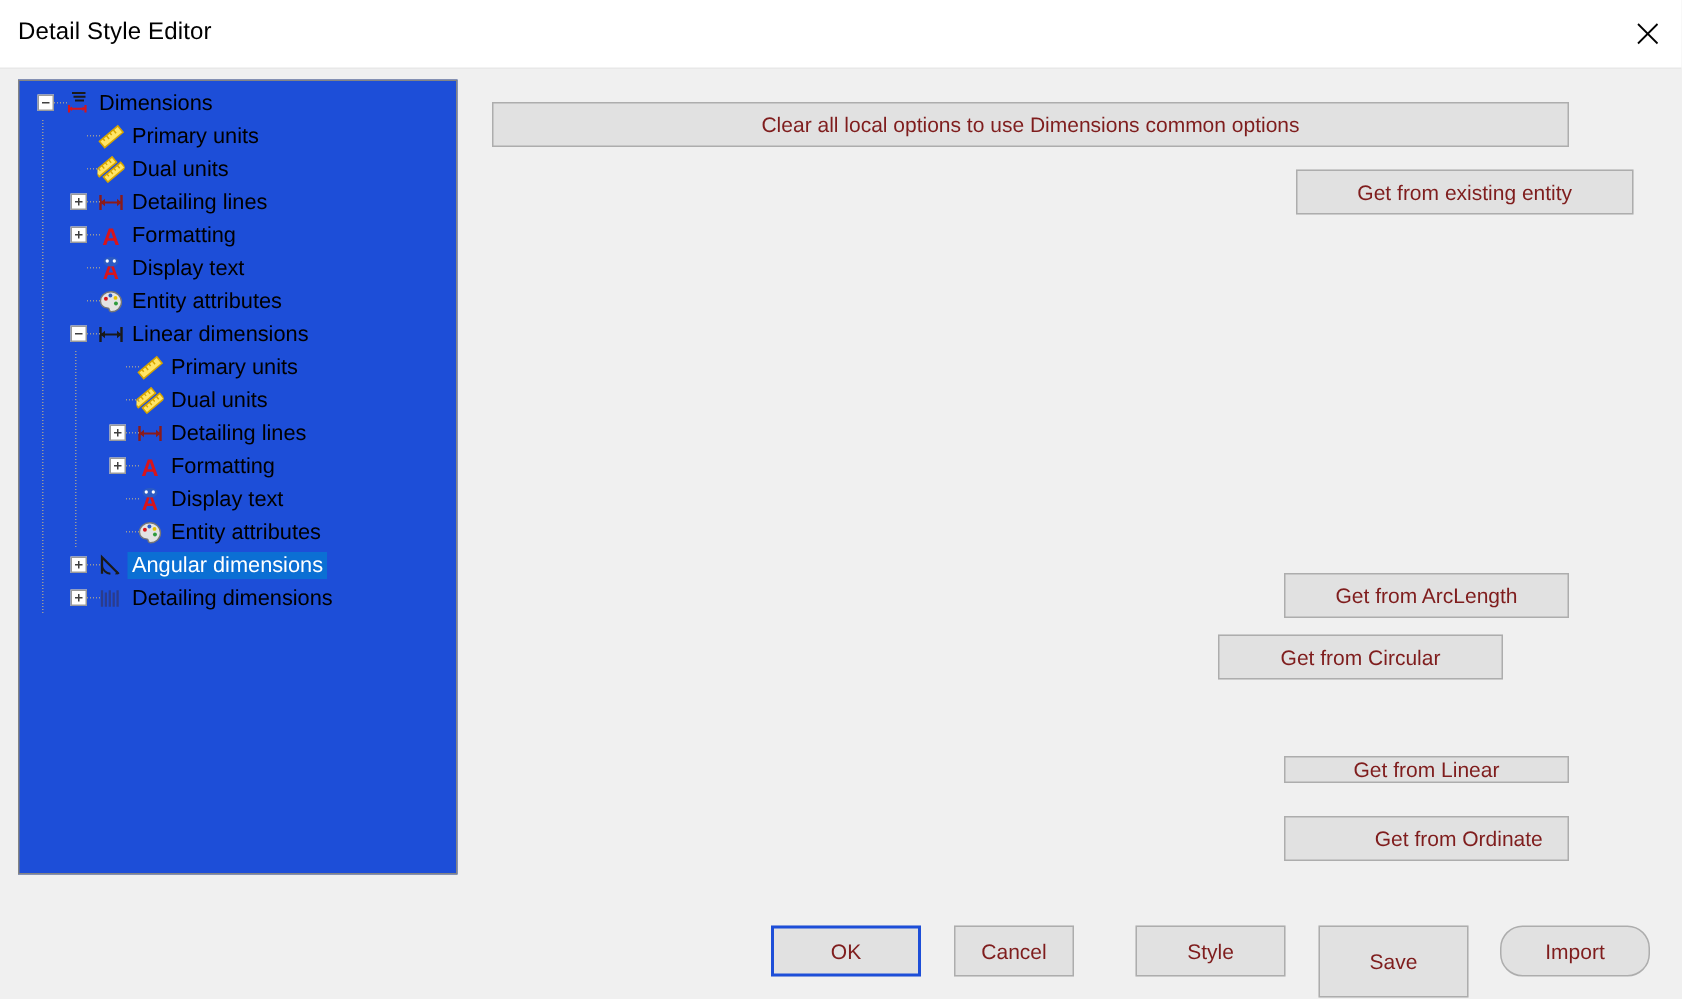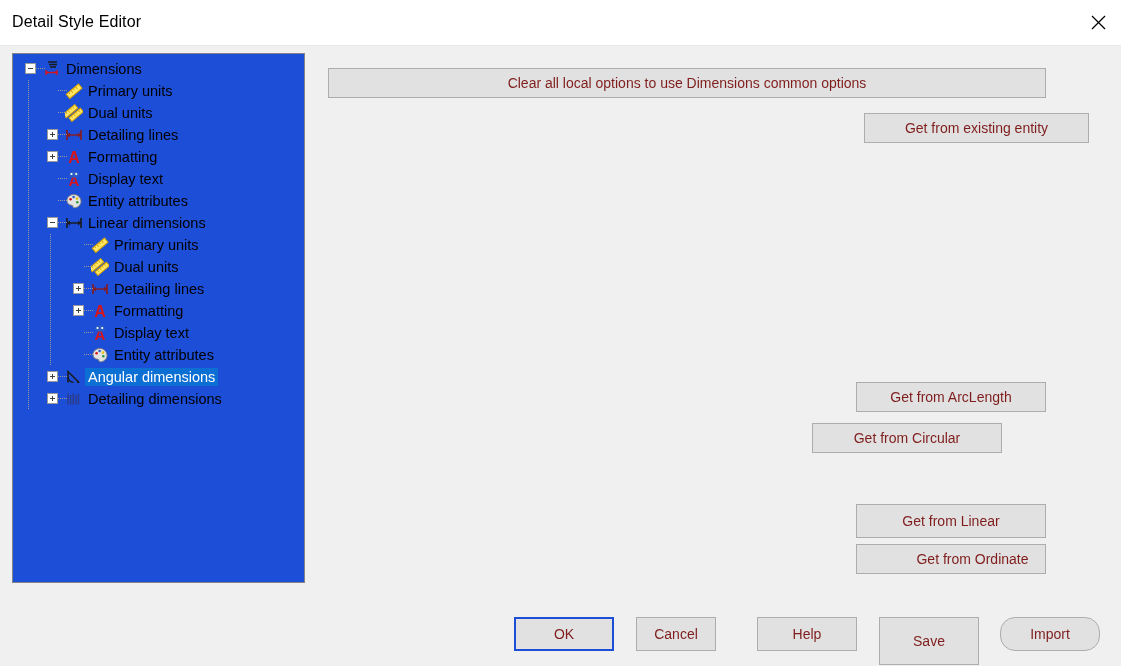--- a/index.html
+++ b/index.html
@@ -143,21 +143,21 @@
   .btn-clear {
     left: 328px; top: 68px;
     width: 718px; height: 30px;
   }
   .btn-getexisting {
     left: 864px; top: 113px;
     width: 225px; height: 30px;
   }
   .btn-arclength { left: 856px; top: 382px; width: 190px; height: 30px; }
   .btn-circular  { left: 812px; top: 423px; width: 190px; height: 30px; }
-  .btn-linear    { left: 856px; top: 504px; width: 190px; height: 34px; }
+  .btn-linear    { left: 856px; top: 504px; width: 190px; height: 18px; }
   .btn-ordinate  { left: 856px; top: 544px; width: 190px; height: 30px; padding-left: 43px; }
 
   
   .btn-ok     { left: 514px; top: 617px; width: 100px; height: 34px;
                 border: 2px solid #1d4ed8; }
   .btn-cancel { left: 636px; top: 617px; width: 80px; height: 34px; }
   .btn-help   { left: 757px; top: 617px; width: 100px; height: 34px; }
   .btn-save   { left: 879px; top: 617px; width: 100px; height: 48px; }
   .btn-import { left: 1000px; top: 617px; width: 100px; height: 34px; border-radius: 15px; }
 </style>
@@ -458,15 +458,15 @@
 
 <div class="btn btn-clear">Clear all local options to use Dimensions common options</div>
 <div class="btn btn-getexisting">Get from existing entity</div>
 <div class="btn btn-arclength">Get from ArcLength</div>
 <div class="btn btn-circular">Get from Circular</div>
 <div class="btn btn-linear">Get from Linear</div>
 <div class="btn btn-ordinate">Get from Ordinate</div>
 
 <div class="btn btn-ok">OK</div>
 <div class="btn btn-cancel">Cancel</div>
-<div class="btn btn-help">Help</div>
+<div class="btn btn-help">Style</div>
 <div class="btn btn-save">Save</div>
 <div class="btn btn-import">Import</div>
 
 </body></html>

